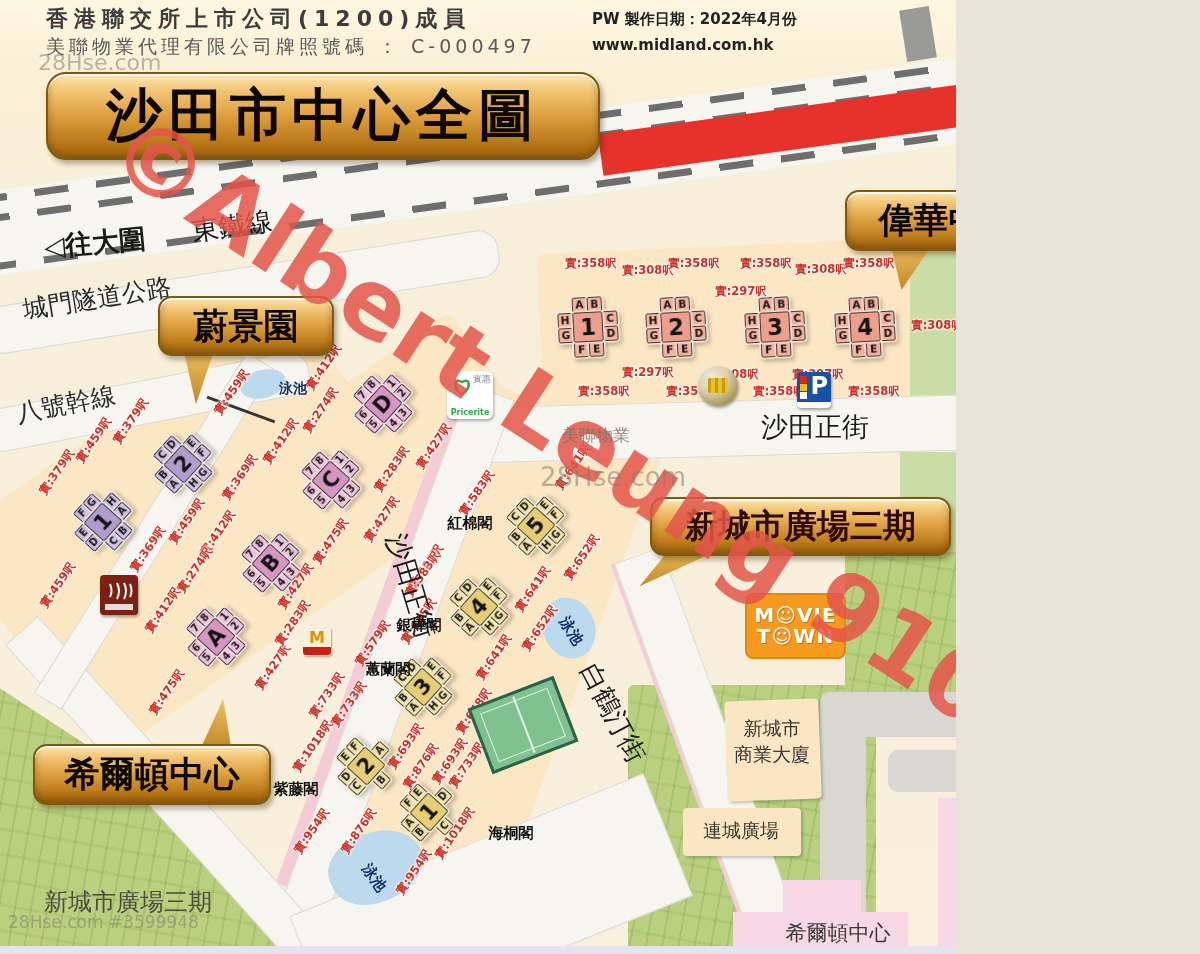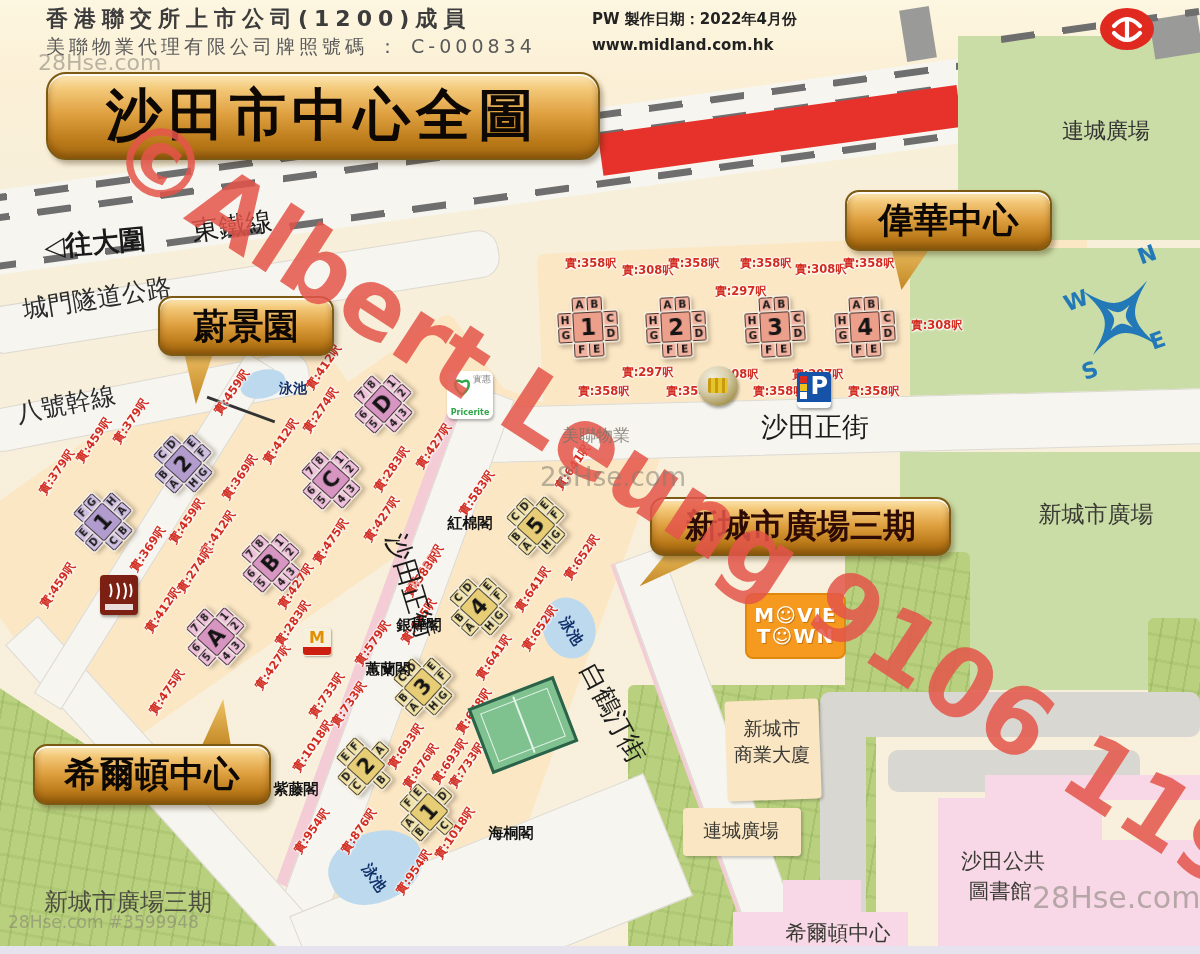--- a/index.html
+++ b/index.html
@@ -1,16 +1,16 @@
 <!DOCTYPE html>
 <html><head>
 <meta charset="utf-8">
 <style>
   html,body{margin:0;padding:0;background:#e9e4da;}
-  #map{position:relative;width:1200px;height:954px;overflow:hidden;
+  #map{position:relative;width:956px;height:954px;overflow:hidden;
        background:linear-gradient(180deg,#fdf6e0 0%,#fbf0d6 8%,#f7efda 20%,#f8f0dc 100%);
        font-family:"DejaVu Sans","Liberation Sans",sans-serif;}
   .abs{position:absolute;}
   
   .peach{background:#fbe7c4;}
   .green{background:#cbdda6;}
   .grassy{background-color:#b9d07f;
      background-image:repeating-linear-gradient(100deg,rgba(255,255,255,0) 0 14px,rgba(90,130,40,.18) 14px 16px),
                       repeating-linear-gradient(10deg,rgba(255,255,255,0) 0 22px,rgba(150,180,90,.28) 22px 25px);}
   .road{background:#f6f5f0;border:1.5px solid #ddd9d0;}
@@ -123,21 +123,21 @@
 
   <div class="abs" style="left:726px;top:700px;width:94px;height:100px;background:#fbe6c3;border-radius:4px;transform:rotate(-2deg);box-shadow:2px 2px 3px rgba(0,0,0,.2);"></div>
   <div class="abs" style="left:683px;top:808px;width:118px;height:48px;background:#fbe6c3;border-radius:4px;box-shadow:2px 2px 3px rgba(0,0,0,.2);"></div>
 
   <div class="abs pool" style="left:240px;top:370px;width:46px;height:28px;transform:rotate(-15deg);"></div>
   <div class="abs pool" style="left:543px;top:597px;width:52px;height:62px;transform:rotate(-20deg);"></div>
   <div class="abs pool" style="left:328px;top:832px;width:96px;height:70px;transform:rotate(-23deg);border-radius:45% 55% 50% 50%;"></div>
   <div class="abs bline" style="left:205px;top:408px;width:72px;height:2.5px;transform:rotate(20deg);"></div>
 
   <div class="abs" style="left:46px;top:4px;font-size:22px;font-weight:600;letter-spacing:6px;color:#3c3c3c;">香港聯交所上市公司(1200)成員</div>
-  <div class="abs" style="left:46px;top:34px;font-size:19px;letter-spacing:4px;color:#5a5a5a;">美聯物業代理有限公司牌照號碼 ： C-000834</div>
+  <div class="abs" style="left:46px;top:34px;font-size:19px;letter-spacing:4px;color:#5a5a5a;">美聯物業代理有限公司牌照號碼 ： C-000497</div>
   <div class="abs" style="left:592px;top:10px;font-size:15px;font-weight:bold;color:#222;">PW 製作日期：2022年4月份</div>
   <div class="abs" style="left:592px;top:36px;font-size:15px;font-weight:bold;color:#222;">www.midland.com.hk</div>
 
   <div class="abs" style="left:1098px;top:6px;">
     <svg width="58" height="46" viewBox="-29 -23 58 46">
       <ellipse rx="27" ry="21" fill="#e02a20"></ellipse>
       <g stroke="#fff" stroke-width="4.2" fill="none" stroke-linecap="round">
         <path d="M-13,-3 Q0,-17 13,-3"></path>
           <path d="M-13,4 Q0,18 13,4"></path>
           <path d="M0,-10 L0,11"></path>

